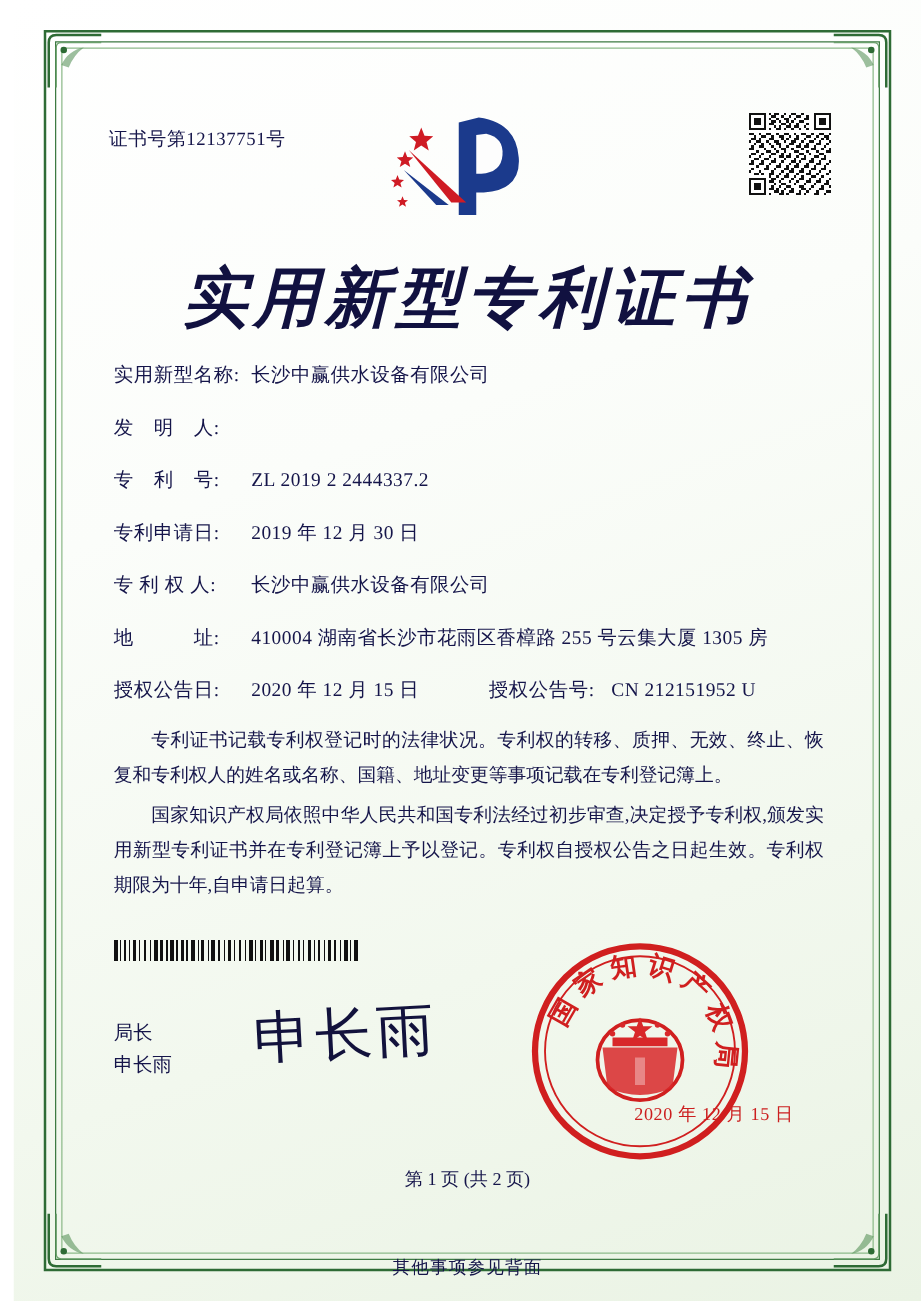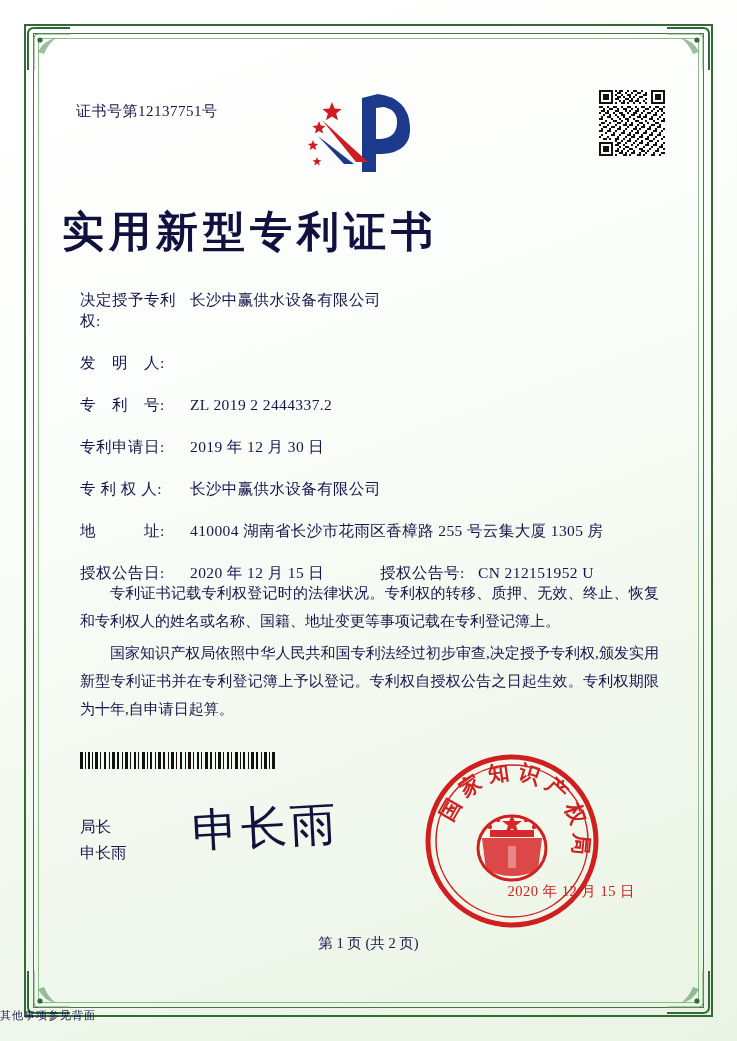--- a/index.html
+++ b/index.html
@@ -12,20 +12,21 @@
     height: 1041px;
     font-family: "Liberation Serif", "DejaVu Serif", serif;
     color: #1d1d3a;
     position: relative;
     overflow: hidden;
   }
   .page {
     position: absolute;
     inset: 0;
     background: linear-gradient(160deg, #ffffff 0%, #fbfdfa 35%, #f2f8ee 70%, #eaf3e4 100%);
+    margin-left: 11px;
   }
   
   .border-outer {
     position: absolute;
     left: 24px;
     top: 24px;
     right: 24px;
     bottom: 24px;
     border: 2px solid #2e6b35;
   }
@@ -86,25 +87,27 @@
     right: 10px;
     top: 28px;
     width: 66px;
     height: 66px;
   }
   .title {
     position: absolute;
     top: 142px;
     left: 0;
     right: 0;
-    font-size: 42px;
+    text-align: center;
+    font-size: 52px;
     font-weight: bold;
     letter-spacing: 5px;
     color: #111140;
     font-family: "Liberation Serif", "DejaVu Serif", serif;
+    font-style: italic;
   }
   .fields {
     position: absolute;
     top: 228px;
     left: 18px;
     right: 10px;
   }
   .field-row {
     display: flex;
     align-items: baseline;
@@ -192,21 +195,22 @@
     top: 872px;
     text-align: center;
     font-size: 14.5px;
     color: #15154a;
   }
   .footer-note {
     position: absolute;
     left: 0;
     right: 0;
     bottom: 18px;
-    font-size: 11px;
+    text-align: center;
+    font-size: 14px;
     color: #15154a;
     letter-spacing: 1px;
   }
 </style>
 </head>
 <body>
 
 <div class="page">
 
   <div class="border-outer"></div>
@@ -525,21 +529,21 @@
             <rect x="26" y="32" width="2" height="1"></rect>
             <rect x="30" y="32" width="1" height="1"></rect>
         </g>
       </svg>
     </div>
 
     <div class="title">实用新型专利证书</div>
 
     <div class="fields">
       <div class="field-row">
-        <div class="field-label">决定授予专利权:</div>
+        <div class="field-label">实用新型名称:</div>
         <div class="field-value">长沙中赢供水设备有限公司</div>
       </div>
       <div class="field-row">
         <div class="field-label">发　明　人:</div>
       </div>
       <div class="field-row">
         <div class="field-label">专　利　号:</div>
         <div class="field-value">ZL 2019 2 2444337.2</div>
       </div>
       <div class="field-row">

